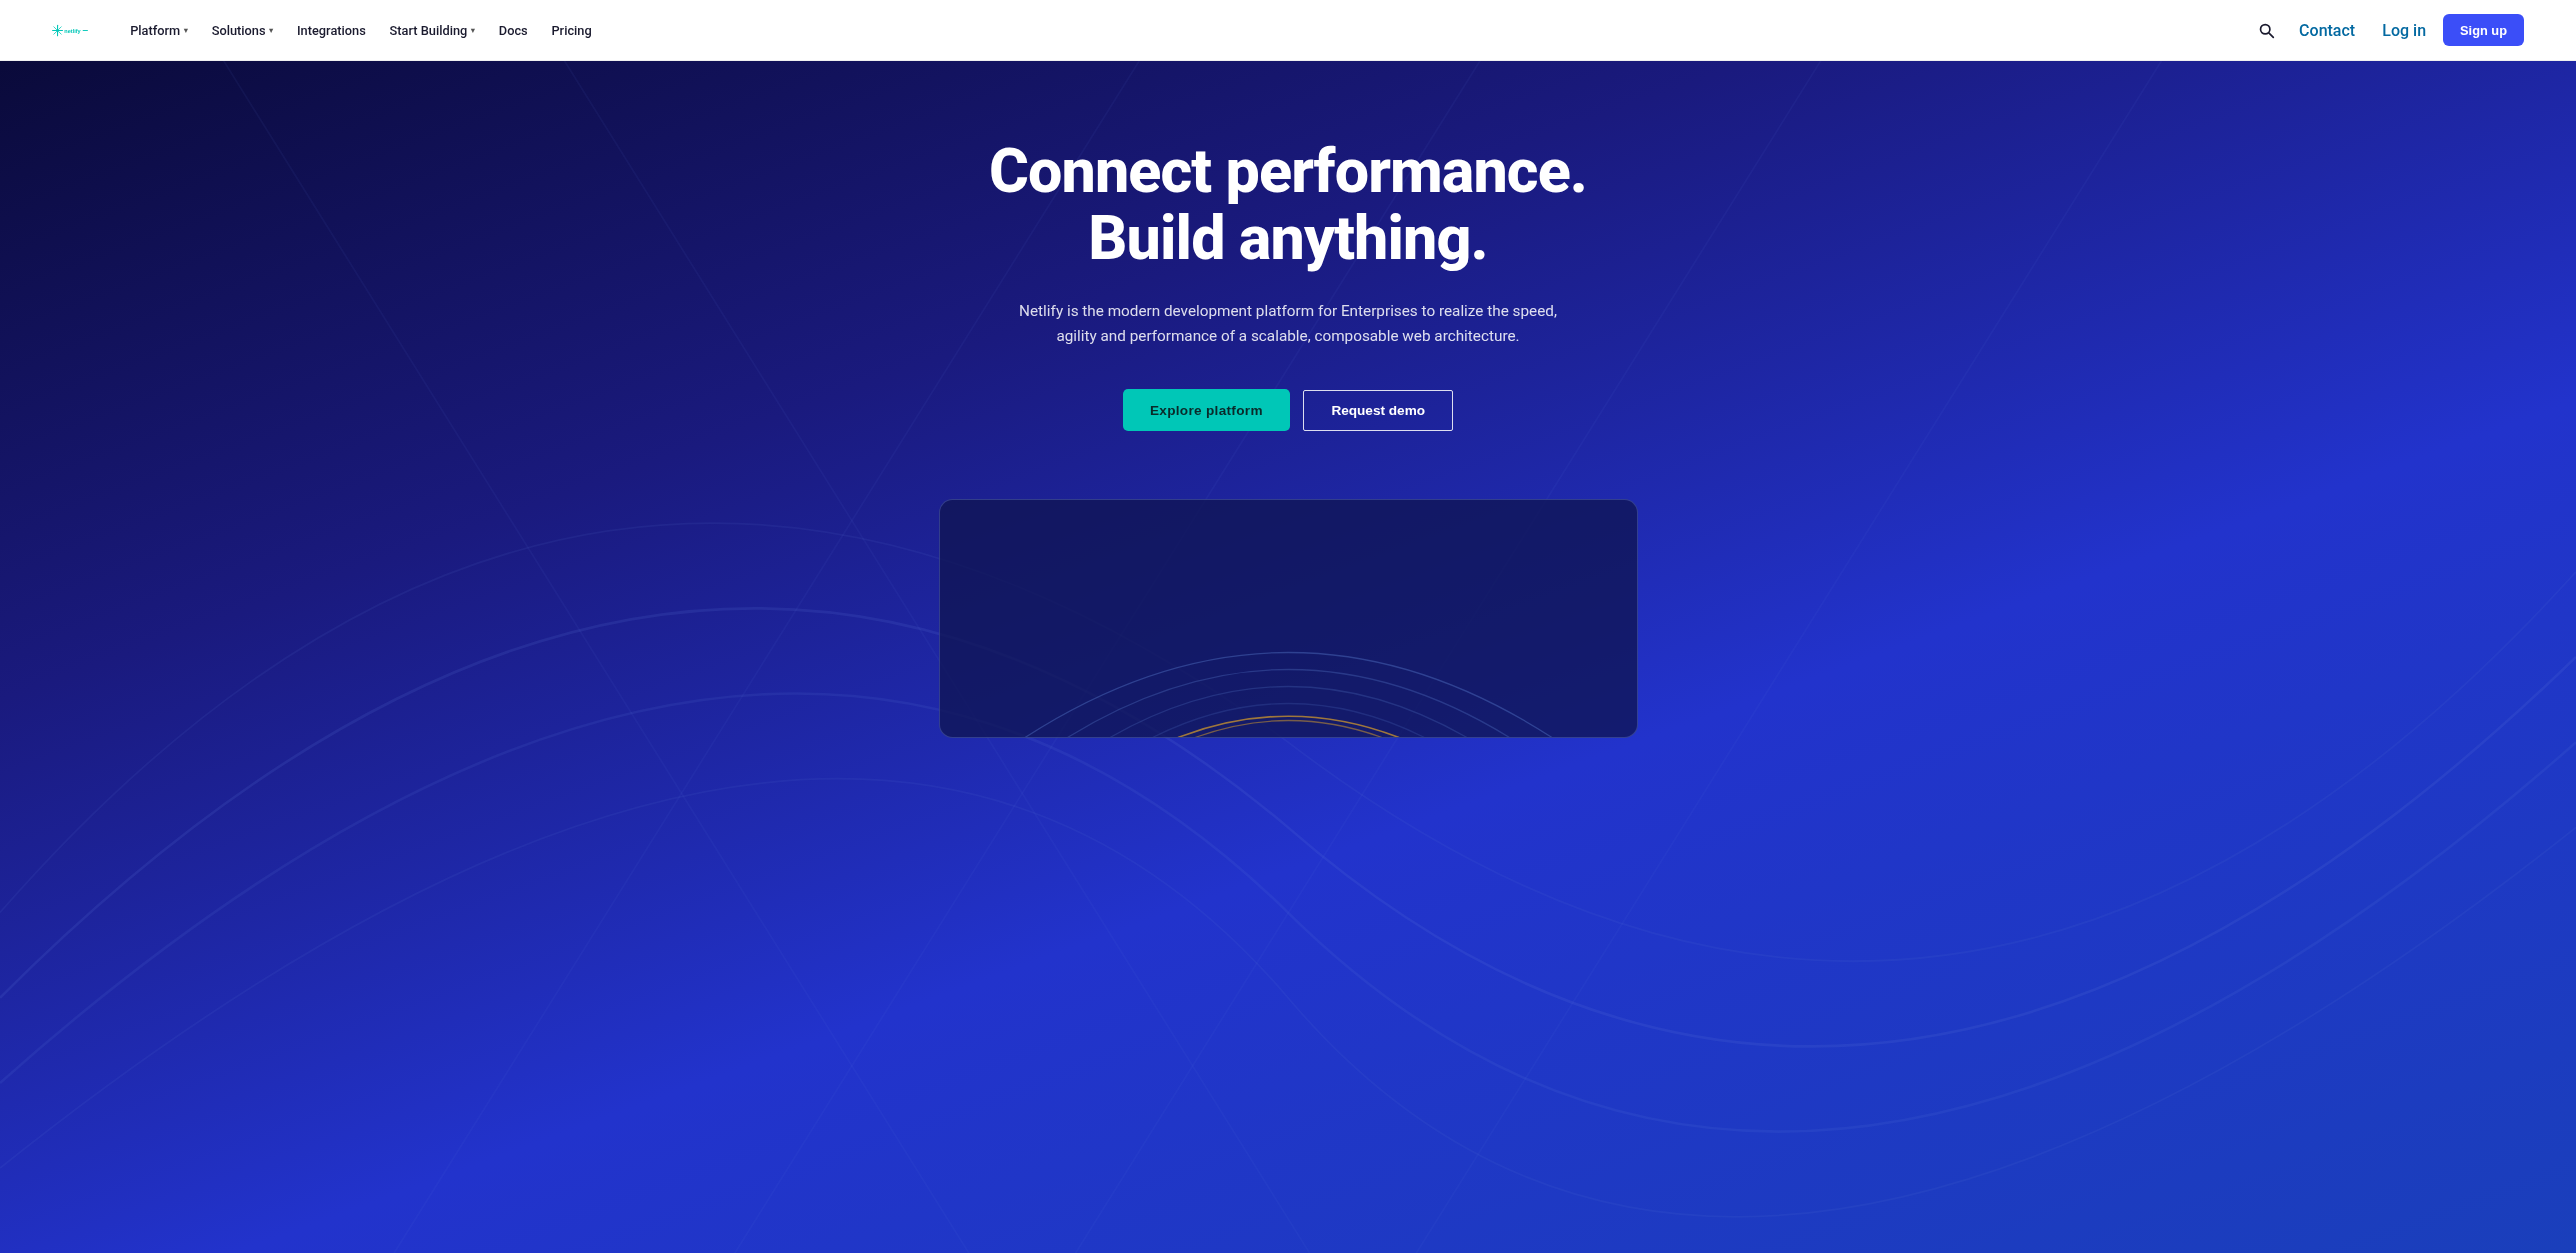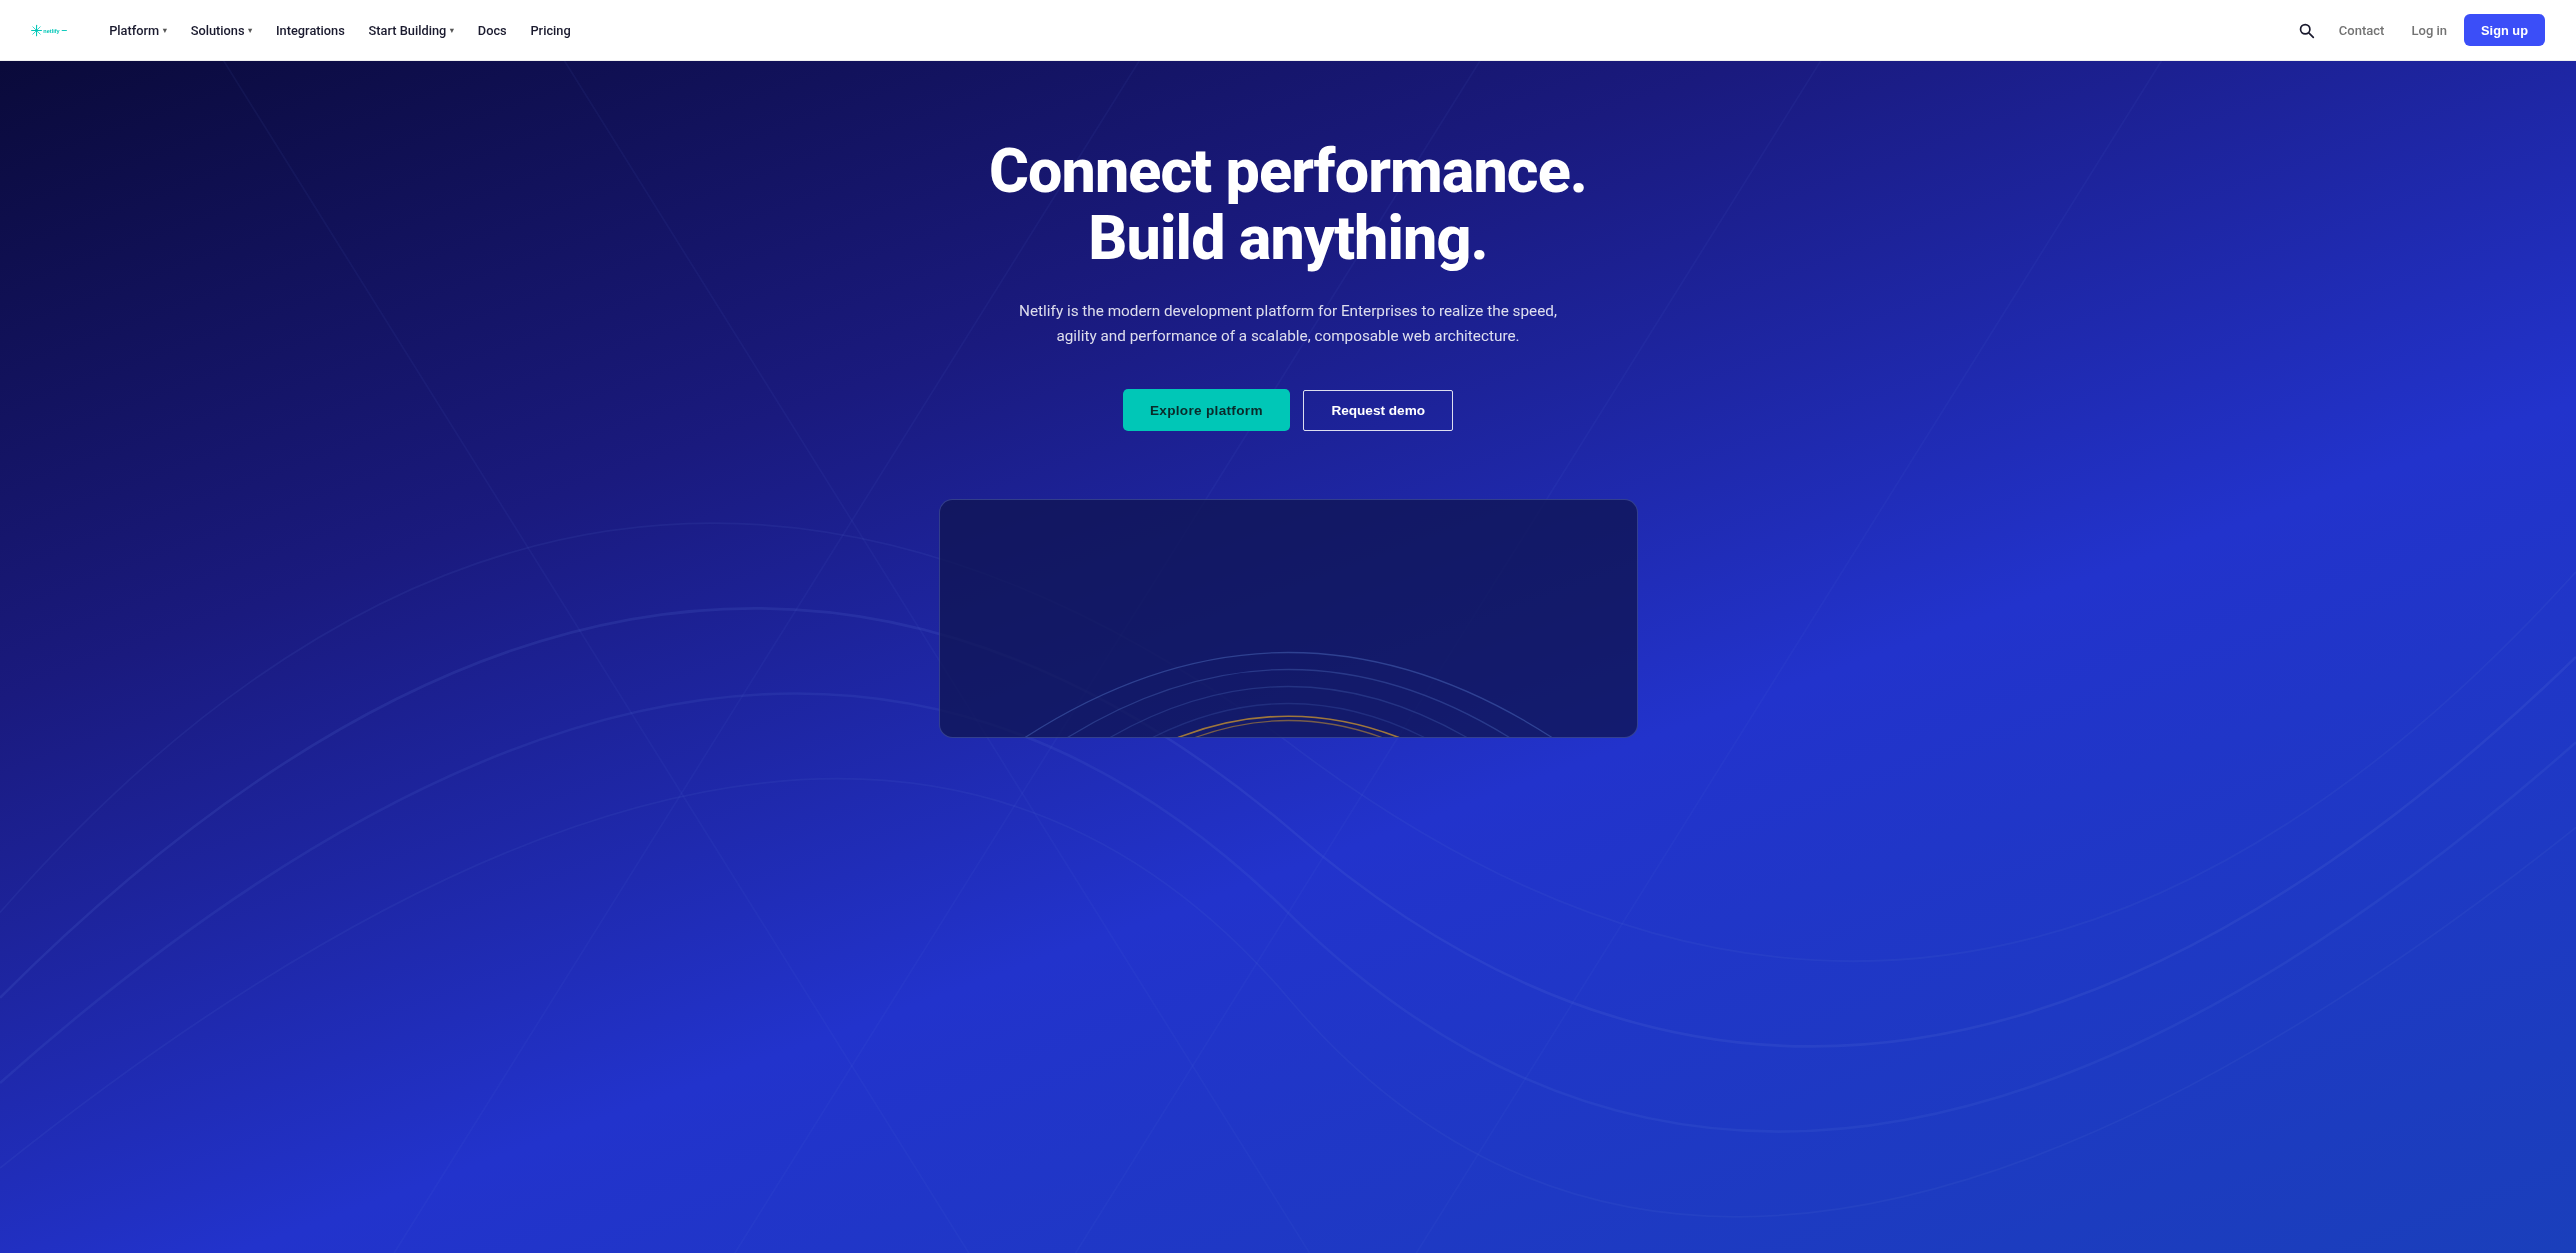--- a/index.html
+++ b/index.html
@@ -8,21 +8,21 @@
       font-family: -apple-system, BlinkMacSystemFont, 'Segoe UI', Roboto, Helvetica, Arial, sans-serif;
       overflow-x: hidden;
     }
 
     
     nav {
       position: relative;
       z-index: 100;
       background: #fff;
       display: flex;
-      padding: 0 31px;
+      padding: 0 52px;
       height: 61px;
       border-bottom: 0.9px solid #f0f0f0;
     }
 
     .nav-logo {
       display: flex;
       align-items: center;
       gap: 0;
       margin-right: 31px;
       text-decoration: none;
@@ -73,23 +73,23 @@
       display: flex;
       align-items: center;
       justify-content: center;
       border-radius: 5.1px;
       color: #1a1a2e;
       font-size: 15.3px;
     }
 
     .nav-text-link {
       padding: 6.8px 10.2px;
-      font-size: 13px;
+      font-size: 16px;
       font-weight: 500;
-      color: #737373;
+      color: #0369a1;
       text-decoration: none;
       cursor: pointer;
       border-radius: 5.1px;
     }
 
     .nav-signup-btn {
       background: #3b4ef8;
       color: #fff;
       border: none;
       border-radius: 6px;

